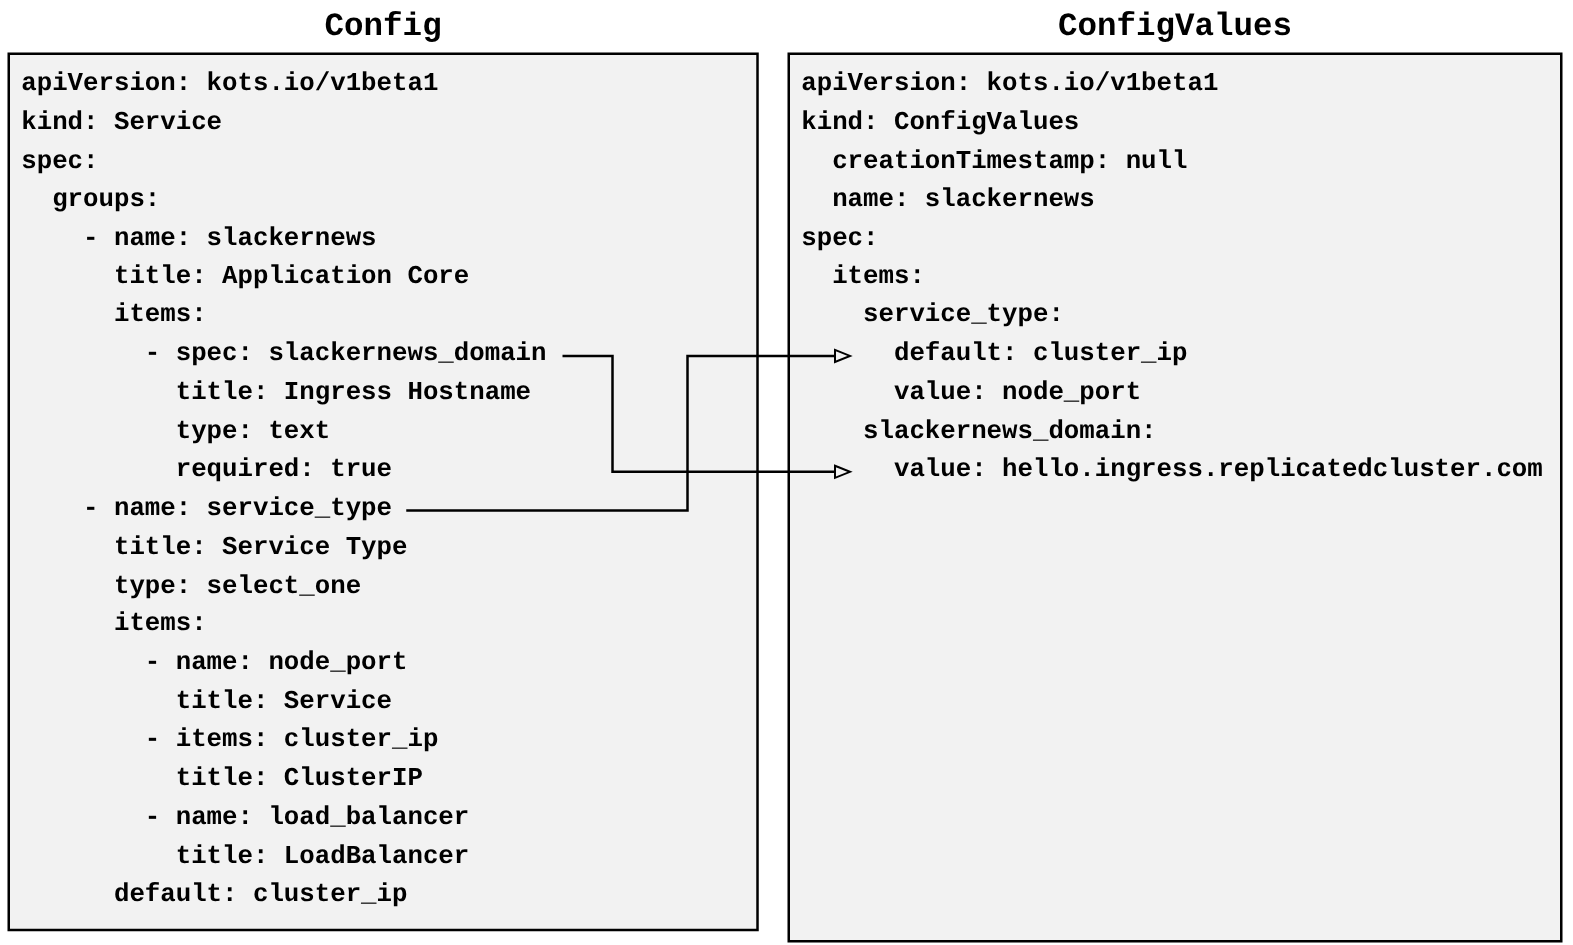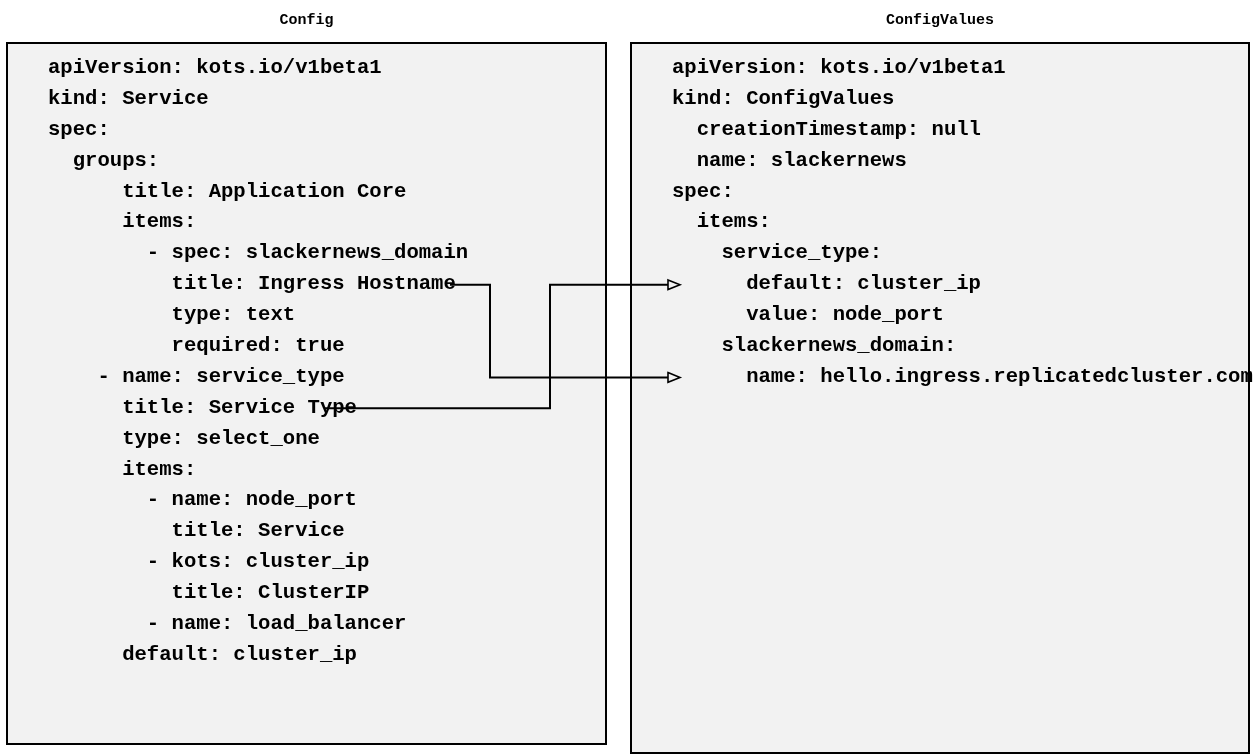--- a/index.html
+++ b/index.html
@@ -15,21 +15,21 @@
     font-family: "Liberation Mono", "DejaVu Sans Mono", monospace;
     font-weight: bold;
     color: #000000;
   }
   .panel-title {
     position: absolute;
     top: 5px;
     height: 32px;
     line-height: 32px;
     text-align: center;
-    font-size: 15px;
+    font-size: 26px;
     font-weight: bold;
     letter-spacing: 0;
   }
   #config-title   { left: 6px;   width: 601px; }
   #values-title   { left: 630px; width: 620px; }
   .panel {
     position: absolute;
     top: 42px;
     background: #f2f2f2;
     border: 2px solid #000000;
@@ -40,21 +40,20 @@
     width: 601px;
     height: 703px;
   }
   #values-panel {
     left: 630px;
     width: 620px;
     height: 712px;
   }
   .code-block {
     padding: 9px 0 0 9px;
-    margin-left: 31px;
   }
   .code-line {
     height: 30.9px;
     line-height: 30.9px;
     font-size: 20.6px;
     white-space: pre;
     font-weight: bold;
   }
   #connector-overlay {
     position: absolute;
@@ -72,52 +71,54 @@
 <div class="panel-title" id="config-title">Config</div>
 
 <div class="panel-title" id="values-title">ConfigValues</div>
 
 <div class="panel" id="config-panel">
   <div class="code-block">
       <div class="code-line">apiVersion: kots.io/v1beta1</div>
       <div class="code-line">kind: Service</div>
       <div class="code-line">spec:</div>
       <div class="code-line">  groups:</div>
+      <div class="code-line">    - name: slackernews</div>
       <div class="code-line">      title: Application Core</div>
       <div class="code-line">      items:</div>
       <div class="code-line">        - spec: slackernews_domain</div>
       <div class="code-line">          title: Ingress Hostname</div>
       <div class="code-line">          type: text</div>
       <div class="code-line">          required: true</div>
       <div class="code-line">    - name: service_type</div>
       <div class="code-line">      title: Service Type</div>
       <div class="code-line">      type: select_one</div>
       <div class="code-line">      items:</div>
       <div class="code-line">        - name: node_port</div>
       <div class="code-line">          title: Service</div>
-      <div class="code-line">        - kots: cluster_ip</div>
+      <div class="code-line">        - items: cluster_ip</div>
       <div class="code-line">          title: ClusterIP</div>
       <div class="code-line">        - name: load_balancer</div>
+      <div class="code-line">          title: LoadBalancer</div>
       <div class="code-line">      default: cluster_ip</div>
     </div>
 </div>
 
 <div class="panel" id="values-panel">
   <div class="code-block">
       <div class="code-line">apiVersion: kots.io/v1beta1</div>
       <div class="code-line">kind: ConfigValues</div>
       <div class="code-line">  creationTimestamp: null</div>
       <div class="code-line">  name: slackernews</div>
       <div class="code-line">spec:</div>
       <div class="code-line">  items:</div>
       <div class="code-line">    service_type:</div>
       <div class="code-line">      default: cluster_ip</div>
       <div class="code-line">      value: node_port</div>
       <div class="code-line">    slackernews_domain:</div>
-      <div class="code-line">      name: hello.ingress.replicatedcluster.com</div>
+      <div class="code-line">      value: hello.ingress.replicatedcluster.com</div>
     </div>
 </div>
 
 <svg id="connector-overlay" viewBox="0 0 1258 756" xmlns="http://www.w3.org/2000/svg">
 
   <polyline points="450,284.75 490,284.75 490,377.45 668,377.45" fill="none" stroke="#000000" stroke-width="2"></polyline>
   <path d="M 668 372.6 L 680 377.45 L 668 382.3 Z" fill="#f2f2f2" stroke="#000000" stroke-width="1.6"></path>
 
   <polyline points="325,408.35 550,408.35 550,284.75 668,284.75" fill="none" stroke="#000000" stroke-width="2"></polyline>
   <path d="M 668 279.9 L 680 284.75 L 668 289.6 Z" fill="#f2f2f2" stroke="#000000" stroke-width="1.6"></path>

